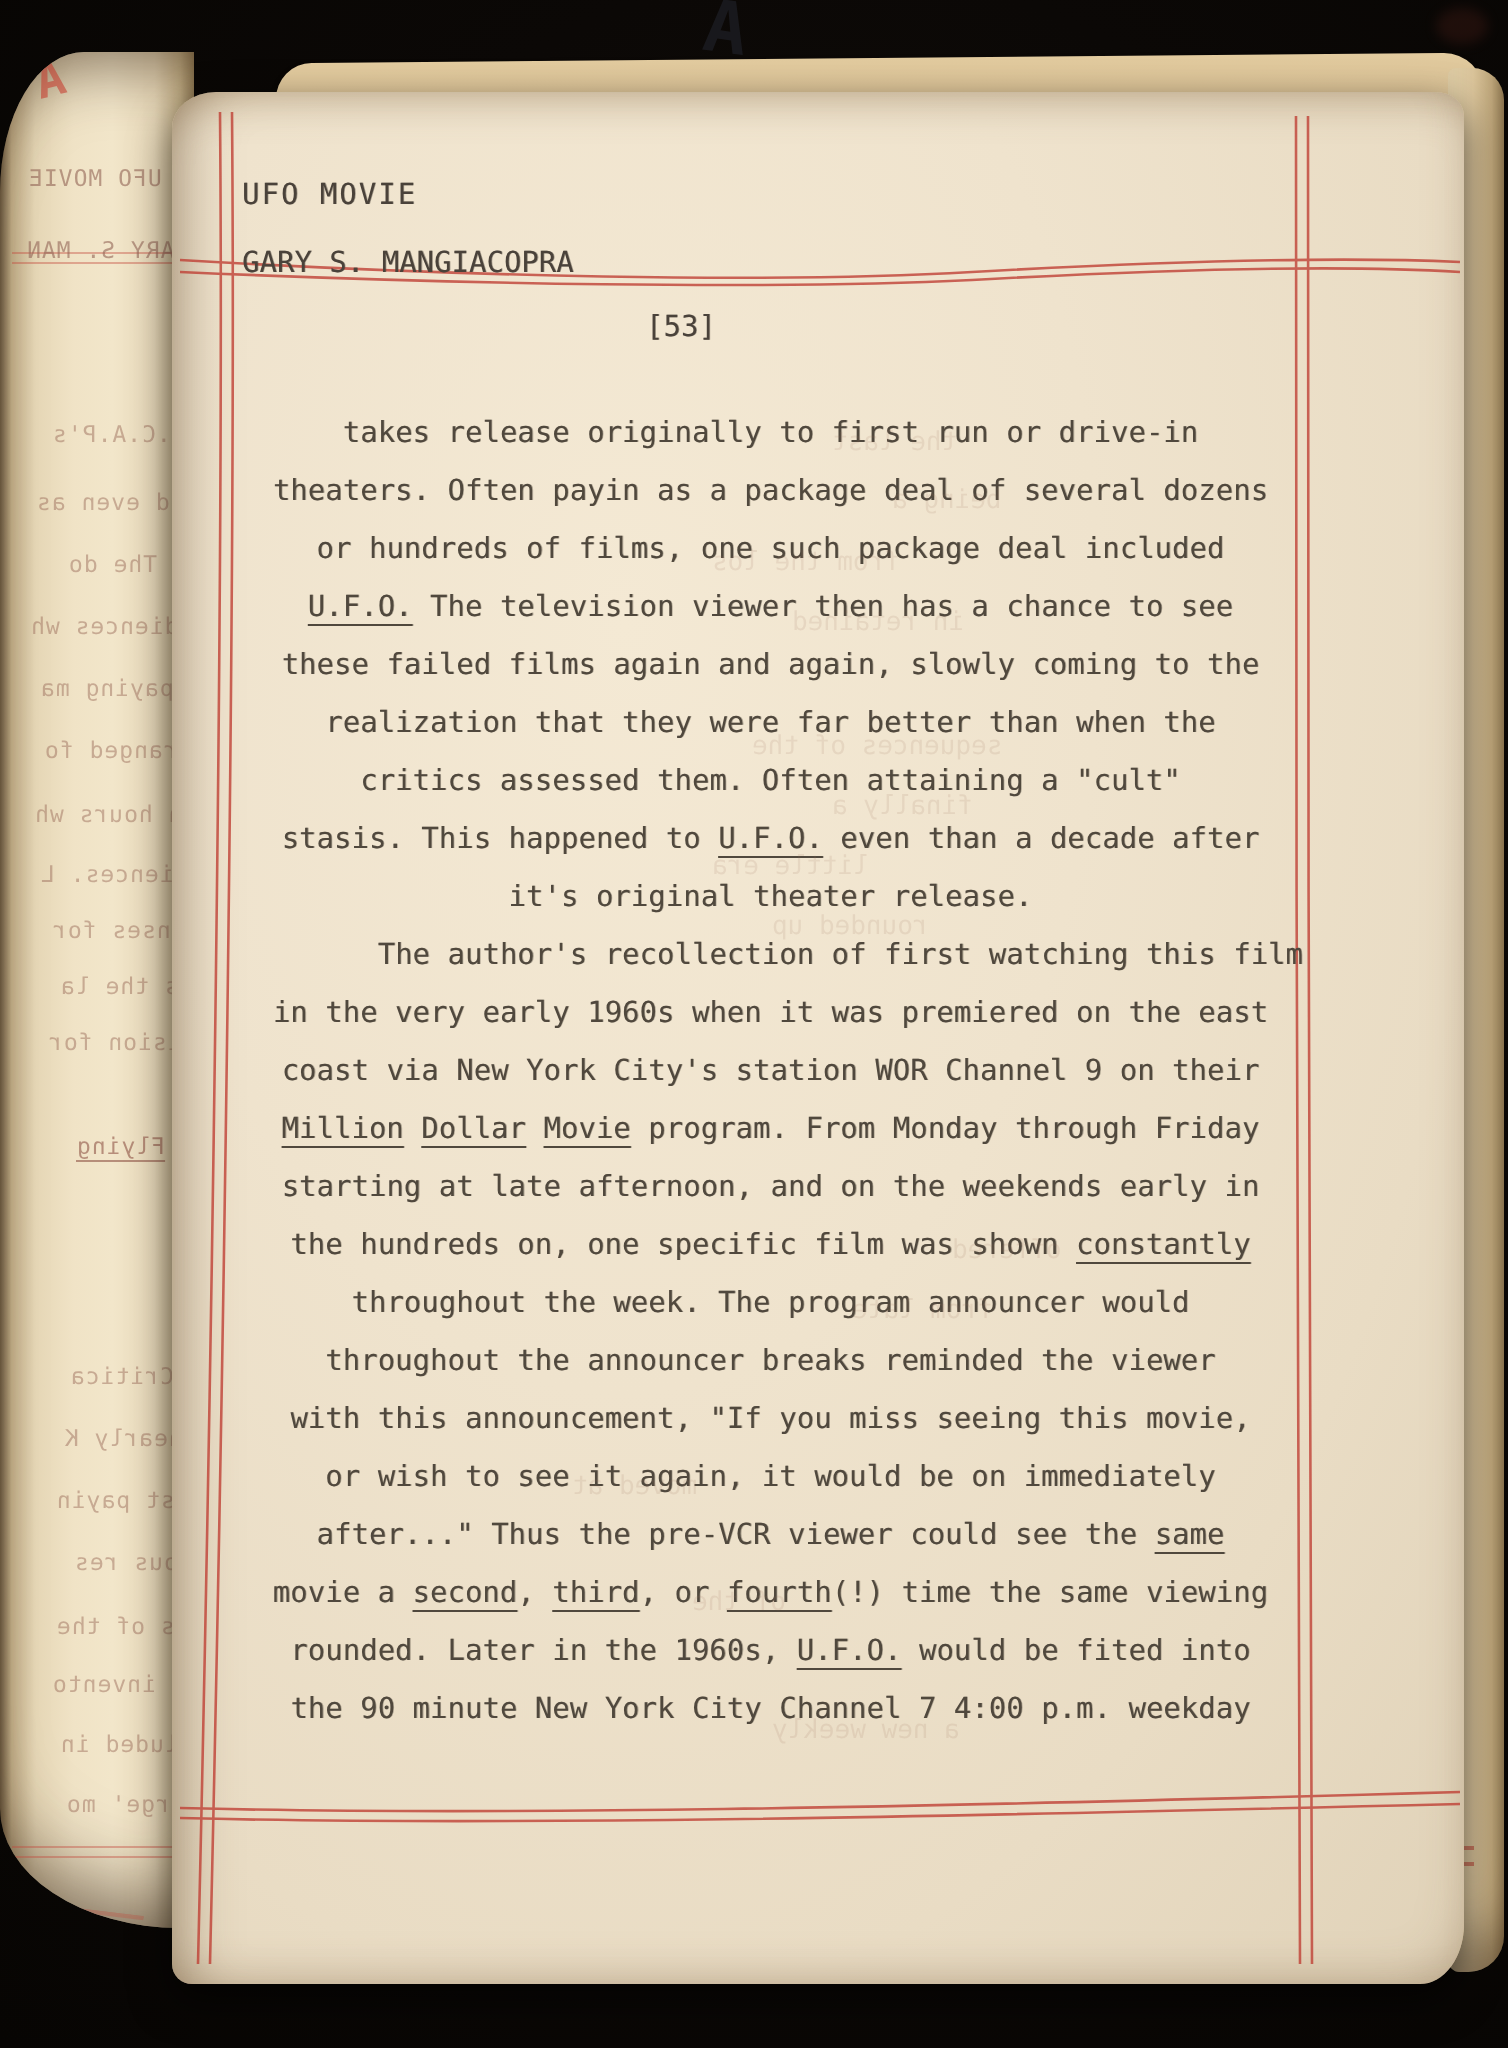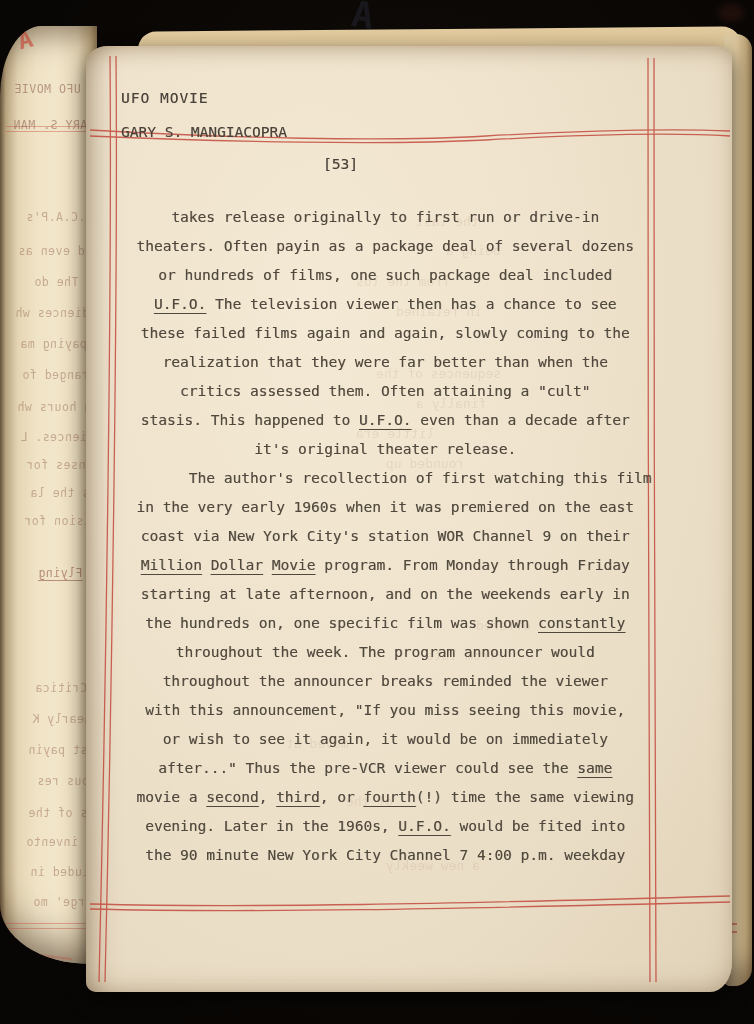--- a/index.html
+++ b/index.html
@@ -141,21 +141,21 @@
         <div class="tline"><span>coast via New York City's station WOR Channel 9 on their</span></div>
         <div class="tline"><span></span><span class="u">Million</span><span> </span><span class="u">Dollar</span><span> </span><span class="u">Movie</span><span> program. From Monday through Friday</span></div>
         <div class="tline"><span>starting at late afternoon, and on the weekends early in</span></div>
         <div class="tline"><span>the hundreds on, one specific film was shown </span><span class="u">constantly</span><span></span></div>
         <div class="tline"><span>throughout the week. The program announcer would</span></div>
         <div class="tline"><span>throughout the announcer breaks reminded the viewer</span></div>
         <div class="tline"><span>with this announcement, "If you miss seeing this movie,</span></div>
         <div class="tline"><span>or wish to see it again, it would be on immediately</span></div>
         <div class="tline"><span>after..." Thus the pre-VCR viewer could see the </span><span class="u">same</span><span></span></div>
         <div class="tline"><span>movie a </span><span class="u">second</span><span>, </span><span class="u">third</span><span>, or </span><span class="u">fourth</span><span>(!) time the same viewing</span></div>
-        <div class="tline"><span>evening. Later in the 1960s, </span><span class="u">U.F.O.</span><span> would be fited into</span></div>
+        <div class="tline"><span>rounded. Later in the 1960s, </span><span class="u">U.F.O.</span><span> would be fited into</span></div>
         <div class="tline"><span>the 90 minute New York City Channel 7 4:00 p.m. weekday</span></div>
       </div>
 
     <div id="ghost-page-container">
         <div class="ghost-page" style="left: 330px; top: 168px;">the last</div>
         <div class="ghost-page" style="left: 360px; top: 197px;">being a</div>
         <div class="ghost-page" style="left: 270px; top: 228px;">from the los</div>
         <div class="ghost-page" style="left: 310px; top: 258px;">in retained</div>
         <div class="ghost-page" style="left: 290px; top: 320px;">sequences of the</div>
         <div class="ghost-page" style="left: 330px; top: 350px;">finally a</div>

